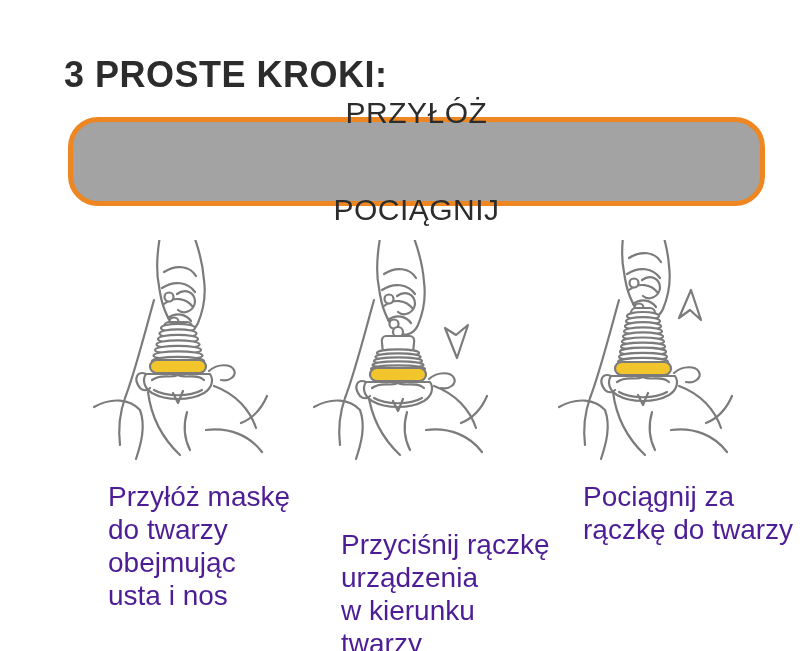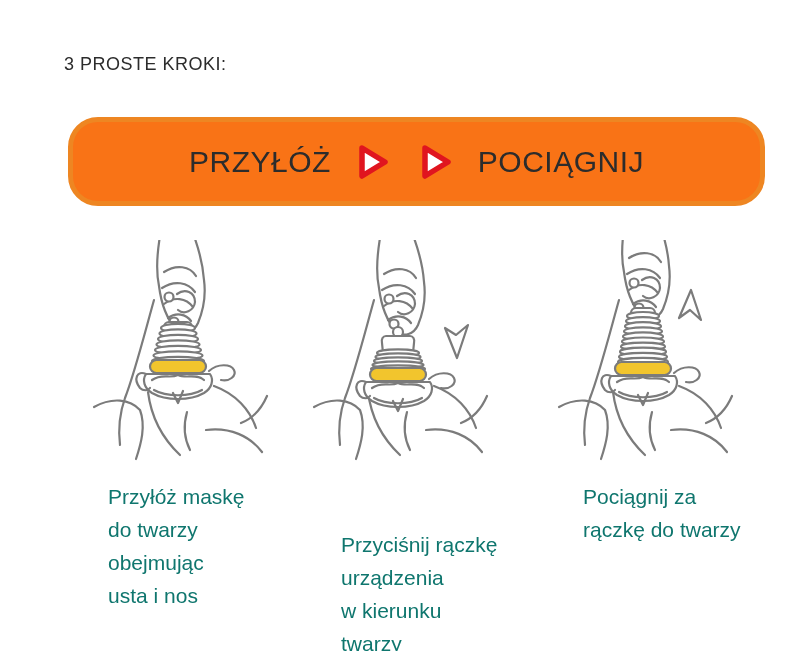--- a/index.html
+++ b/index.html
@@ -8,49 +8,50 @@
     width: 810px; height: 651px;
     position: relative;
     font-family: "Liberation Sans", "DejaVu Sans", sans-serif;
     color: #2c2c2c;
     overflow: hidden;
   }
   .page { position: absolute; inset: 0; background: #fff; }
 
   .title {
     position: absolute; left: 64px; top: 54px;
-    font-size: 18px; font-weight: 400; letter-spacing: 0.5px;
+    font-size: 36px; font-weight: 700; letter-spacing: 0.5px;
     color: #2c2c2c;
   }
 
   .banner {
     position: absolute; left: 68px; top: 117px;
     width: 697px; height: 89px;
     border: 5px solid #ee8622; border-radius: 30px;
-    background: #f97316;
+    background: #a3a3a3;
     display: flex; align-items: center; justify-content: center;
     gap: 21px;
+    flex-direction: column;
   }
   .banner .step-label {
     font-size: 30px; font-weight: 400; letter-spacing: 0.5px;
     color: #2c2c2c; white-space: nowrap;
   }
   .banner svg.play { display: block; }
 
   .figures { position: absolute; left: 0; top: 240px; width: 810px; height: 228px; }
   .fig { position: absolute; top: 0; width: 200px; height: 228px; }
   .fig1 { left: 90px; }
   .fig2 { left: 310px; }
   .fig3 { left: 555px; }
   .fig svg { display: block; width: 200px; height: 228px; overflow: hidden; }
 
   .caption {
     position: absolute; top: 480px;
-    font-size: 21px; line-height: 33px; font-weight: 400;
-    color: #0f766e; white-space: pre-line;
+    font-size: 28px; line-height: 33px; font-weight: 400;
+    color: #4c1d95; white-space: pre-line;
   }
   .caption.c1 { left: 108px; width: 215px; }
   .caption.c2 { left: 341px; width: 220px; margin-top: 48px; }
   .caption.c3 { left: 583px; width: 220px; }
 
   .defs-holder { position: absolute; width: 0; height: 0; overflow: hidden; }
 </style>
 </head>
 <body>
 

